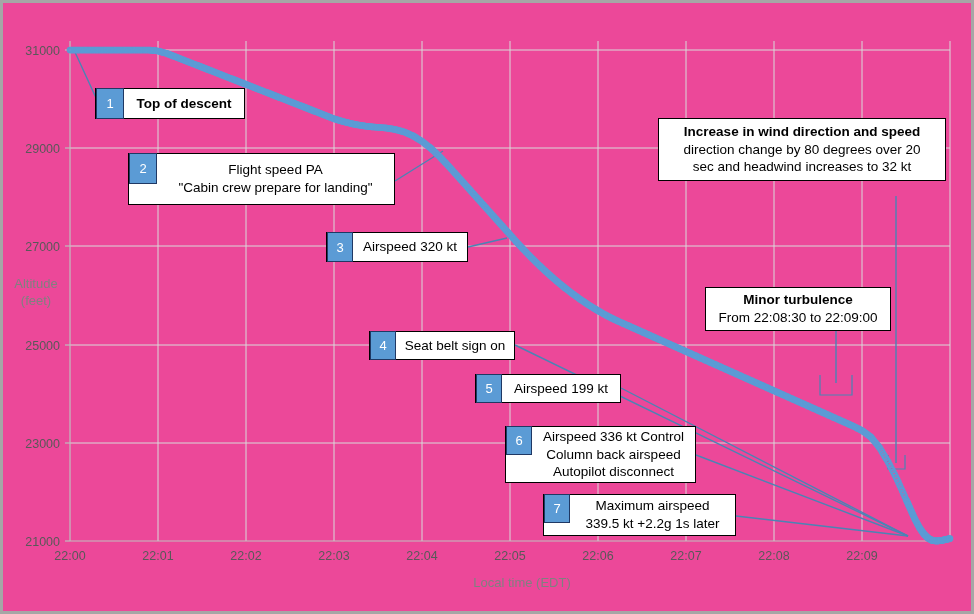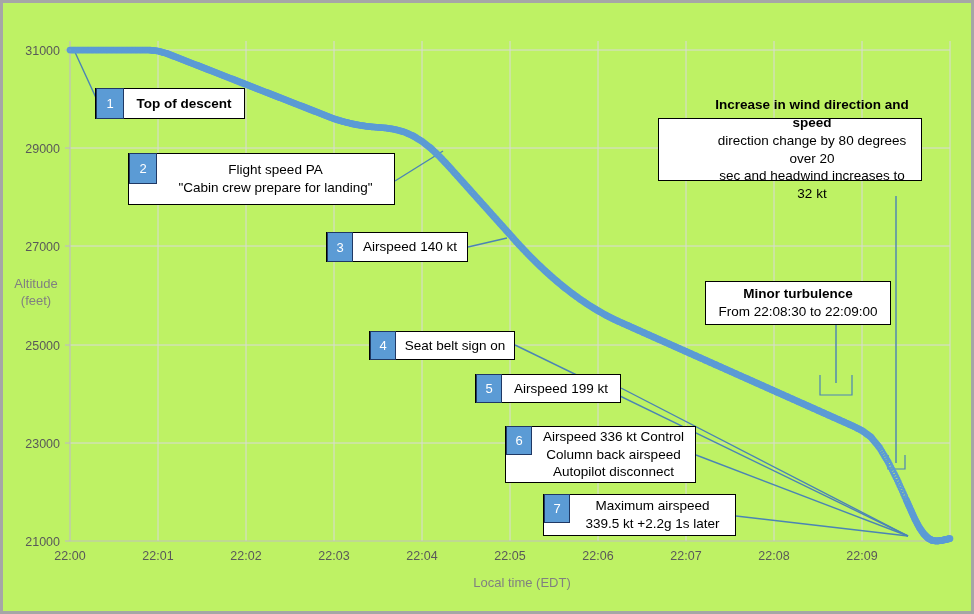--- a/index.html
+++ b/index.html
@@ -2,21 +2,21 @@
 <html><head>
 <meta charset="utf-8">
 <title>Altitude vs Local time</title>
 <style>
   html,body{margin:0;padding:0;background:#ffffff;}
   body{font-family:"Liberation Sans", sans-serif;}
   #root{
     position:relative;
     width:974px;height:614px;
     box-sizing:border-box;
-    background:#bef264;
+    background:#ec4899;
     border:3px solid #a6a6a6;
     overflow:hidden;
   }
   #chart-svg{position:absolute;left:0;top:0;}
   .tick-label{
     font-family:"Liberation Sans", sans-serif;
     font-size:12.5px;
     fill:#595959;
   }
   .axis-title{
@@ -904,21 +904,21 @@
     <div class="ctext">
       <span>Flight speed PA</span>
       <span>"Cabin crew prepare for landing"</span>
     </div>
   </div>
 
   <div class="callout" style="left:323px; top:229px; width:142px; height:30px;">
     <div class="badge" style="left:0px; top:-1px; width:26px; height:30px;">3</div>
     <div class="spacer" style="width:26px;"></div>
     <div class="ctext">
-      <span>Airspeed 140 kt</span>
+      <span>Airspeed 320 kt</span>
     </div>
   </div>
 
   <div class="callout" style="left:366px; top:328px; width:146px; height:29px;">
     <div class="badge" style="left:0px; top:-1px; width:26px; height:29px;">4</div>
     <div class="spacer" style="width:26px;"></div>
     <div class="ctext">
       <span>Seat belt sign on</span>
     </div>
   </div>
@@ -943,28 +943,28 @@
 
   <div class="callout" style="left:540px; top:491px; width:193px; height:42px;">
     <div class="badge" style="left:0px; top:-1px; width:26px; height:29px;">7</div>
     <div class="spacer" style="width:26px;"></div>
     <div class="ctext">
       <span>Maximum airspeed</span>
       <span>339.5 kt +2.2g 1s later</span>
     </div>
   </div>
 
-  <div class="callout plain" style="left:655px; top:115px; width:264px; height:63px;padding-left:44px;">
+  <div class="callout plain" style="left:655px; top:115px; width:288px; height:63px;">
     <div class="ctext" style="padding:4px 8px;">
       <span class="bold">Increase in wind direction and speed</span>
       <span>direction change by 80 degrees over 20</span>
       <span>sec and headwind increases to 32 kt</span>
     </div>
   </div>
 
-  <div class="callout plain" style="left:702px; top:278px; width:186px; height:44px;">
+  <div class="callout plain" style="left:702px; top:284px; width:186px; height:44px;">
     <div class="ctext" style="padding:3px 8px;">
       <span class="bold">Minor turbulence</span>
       <span>From 22:08:30 to 22:09:00</span>
     </div>
   </div>
 
 </div>
 
 </body></html>

